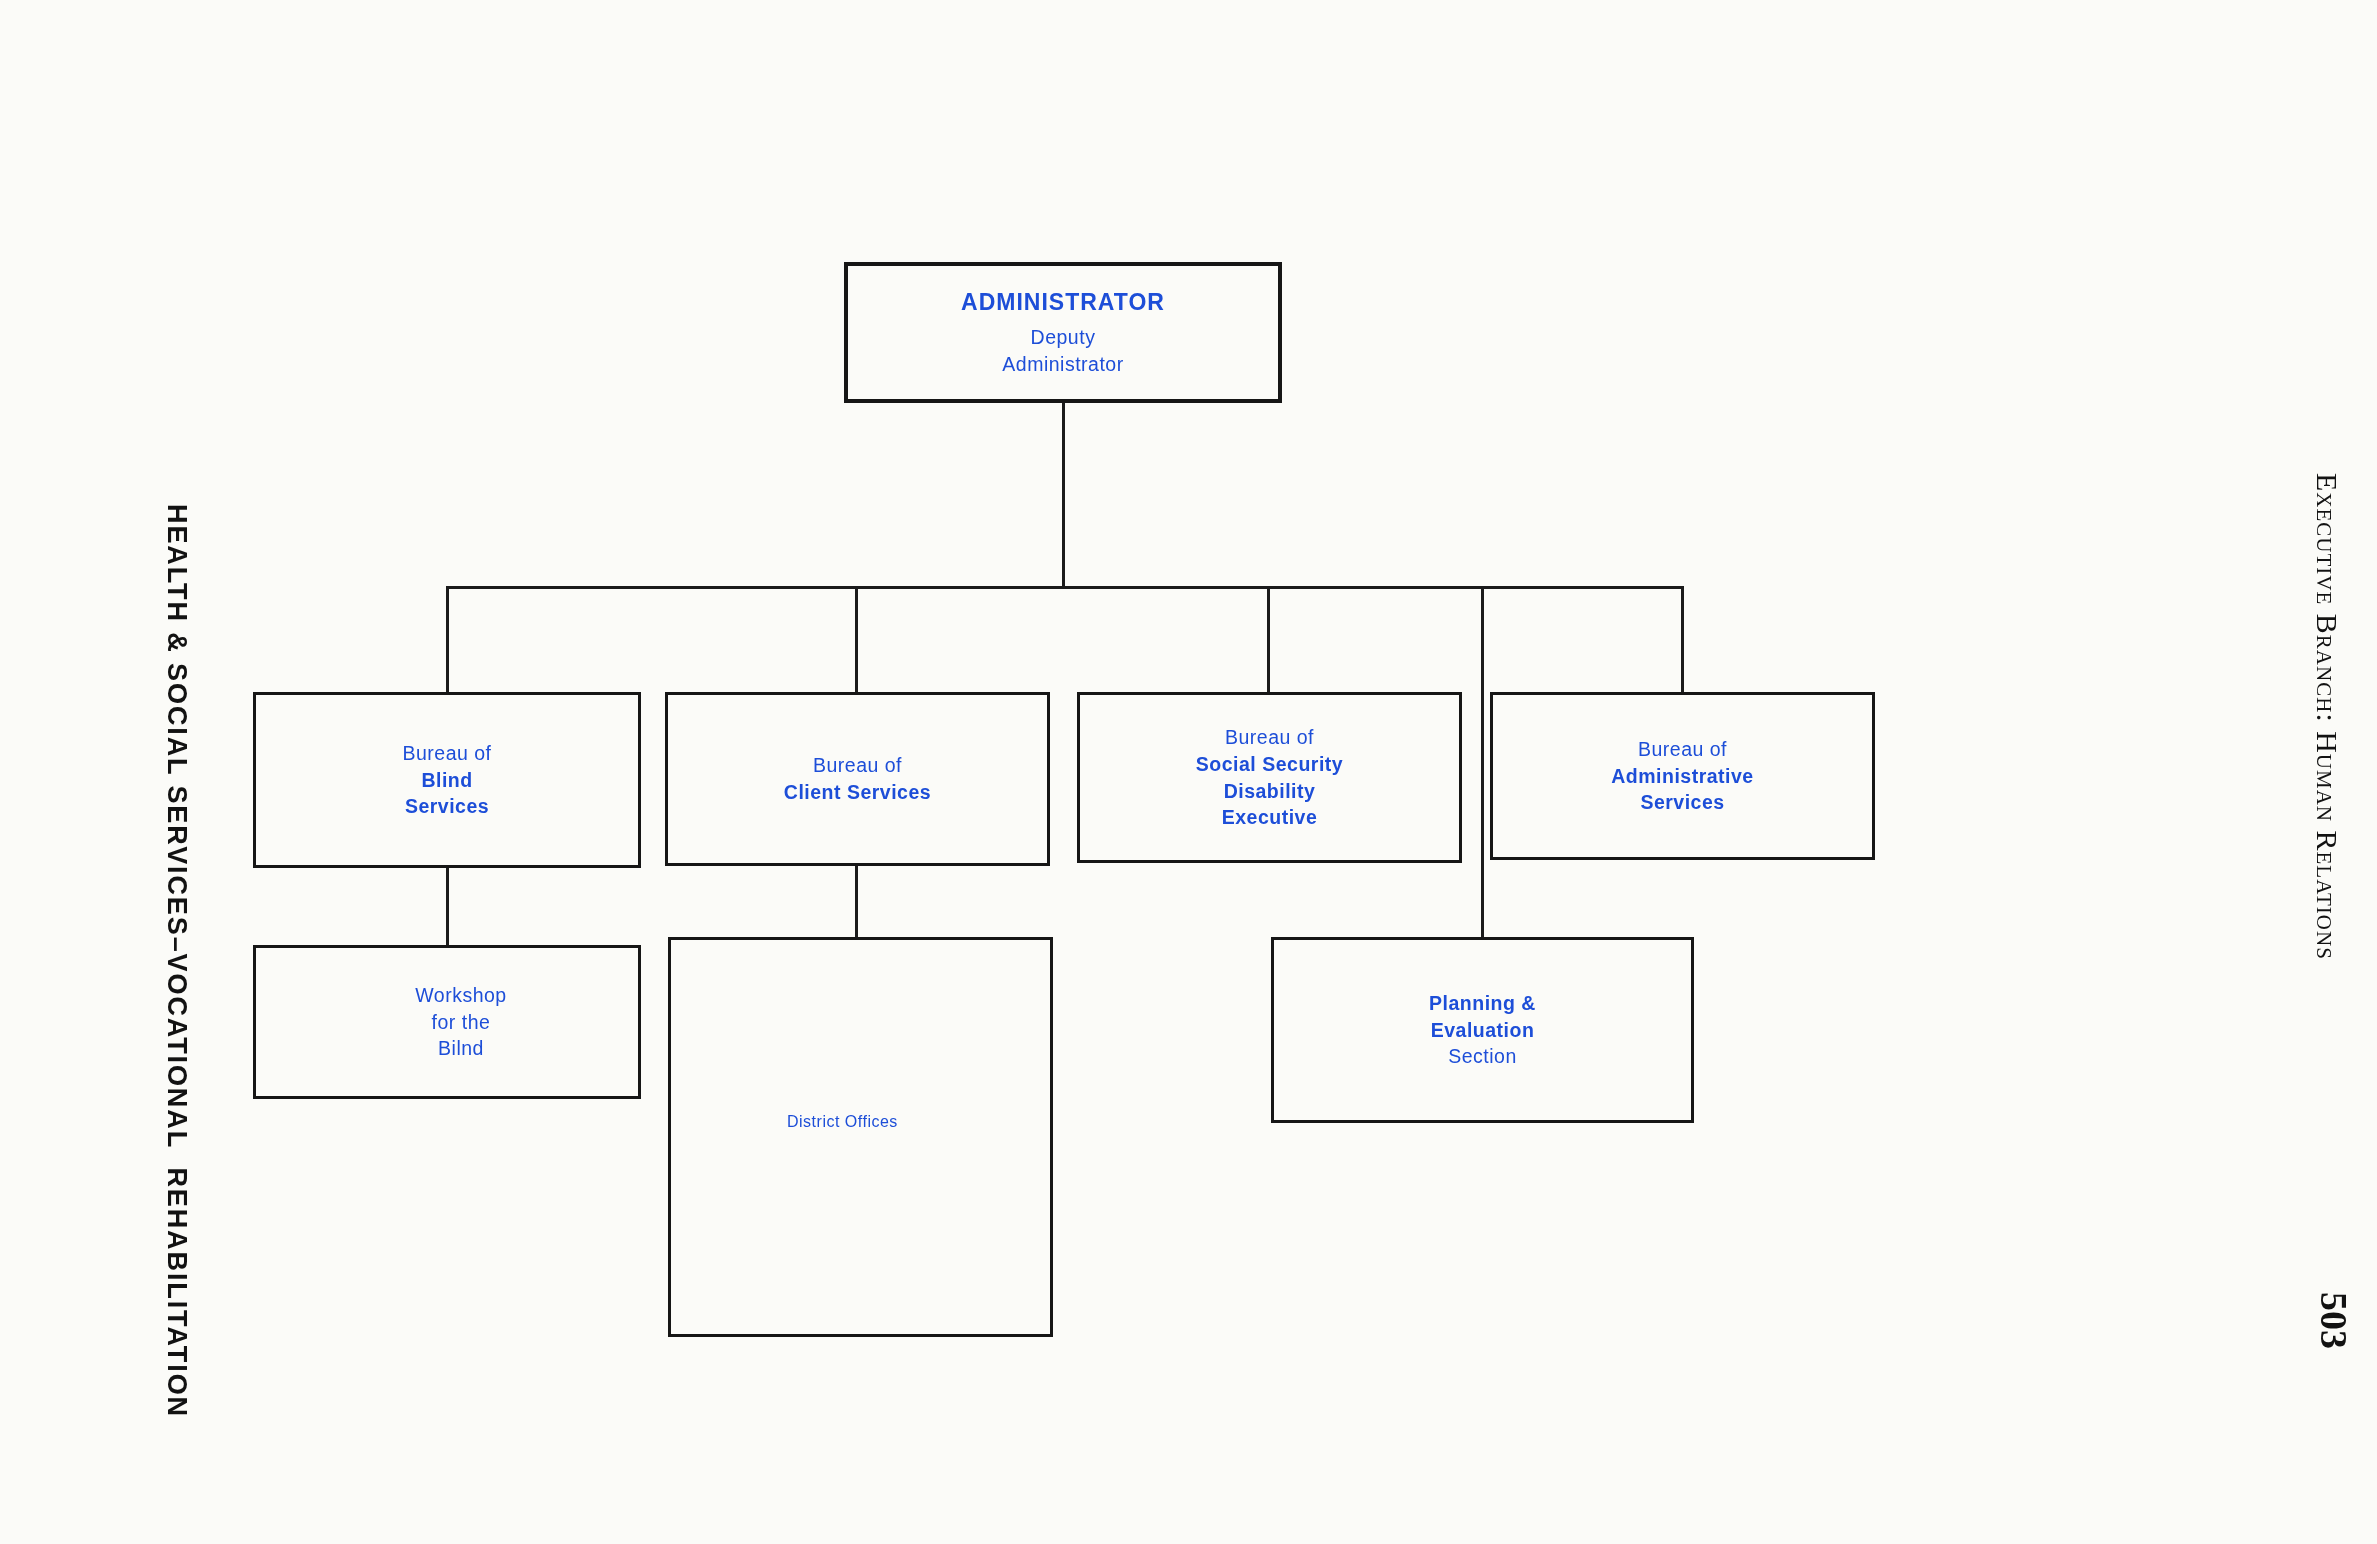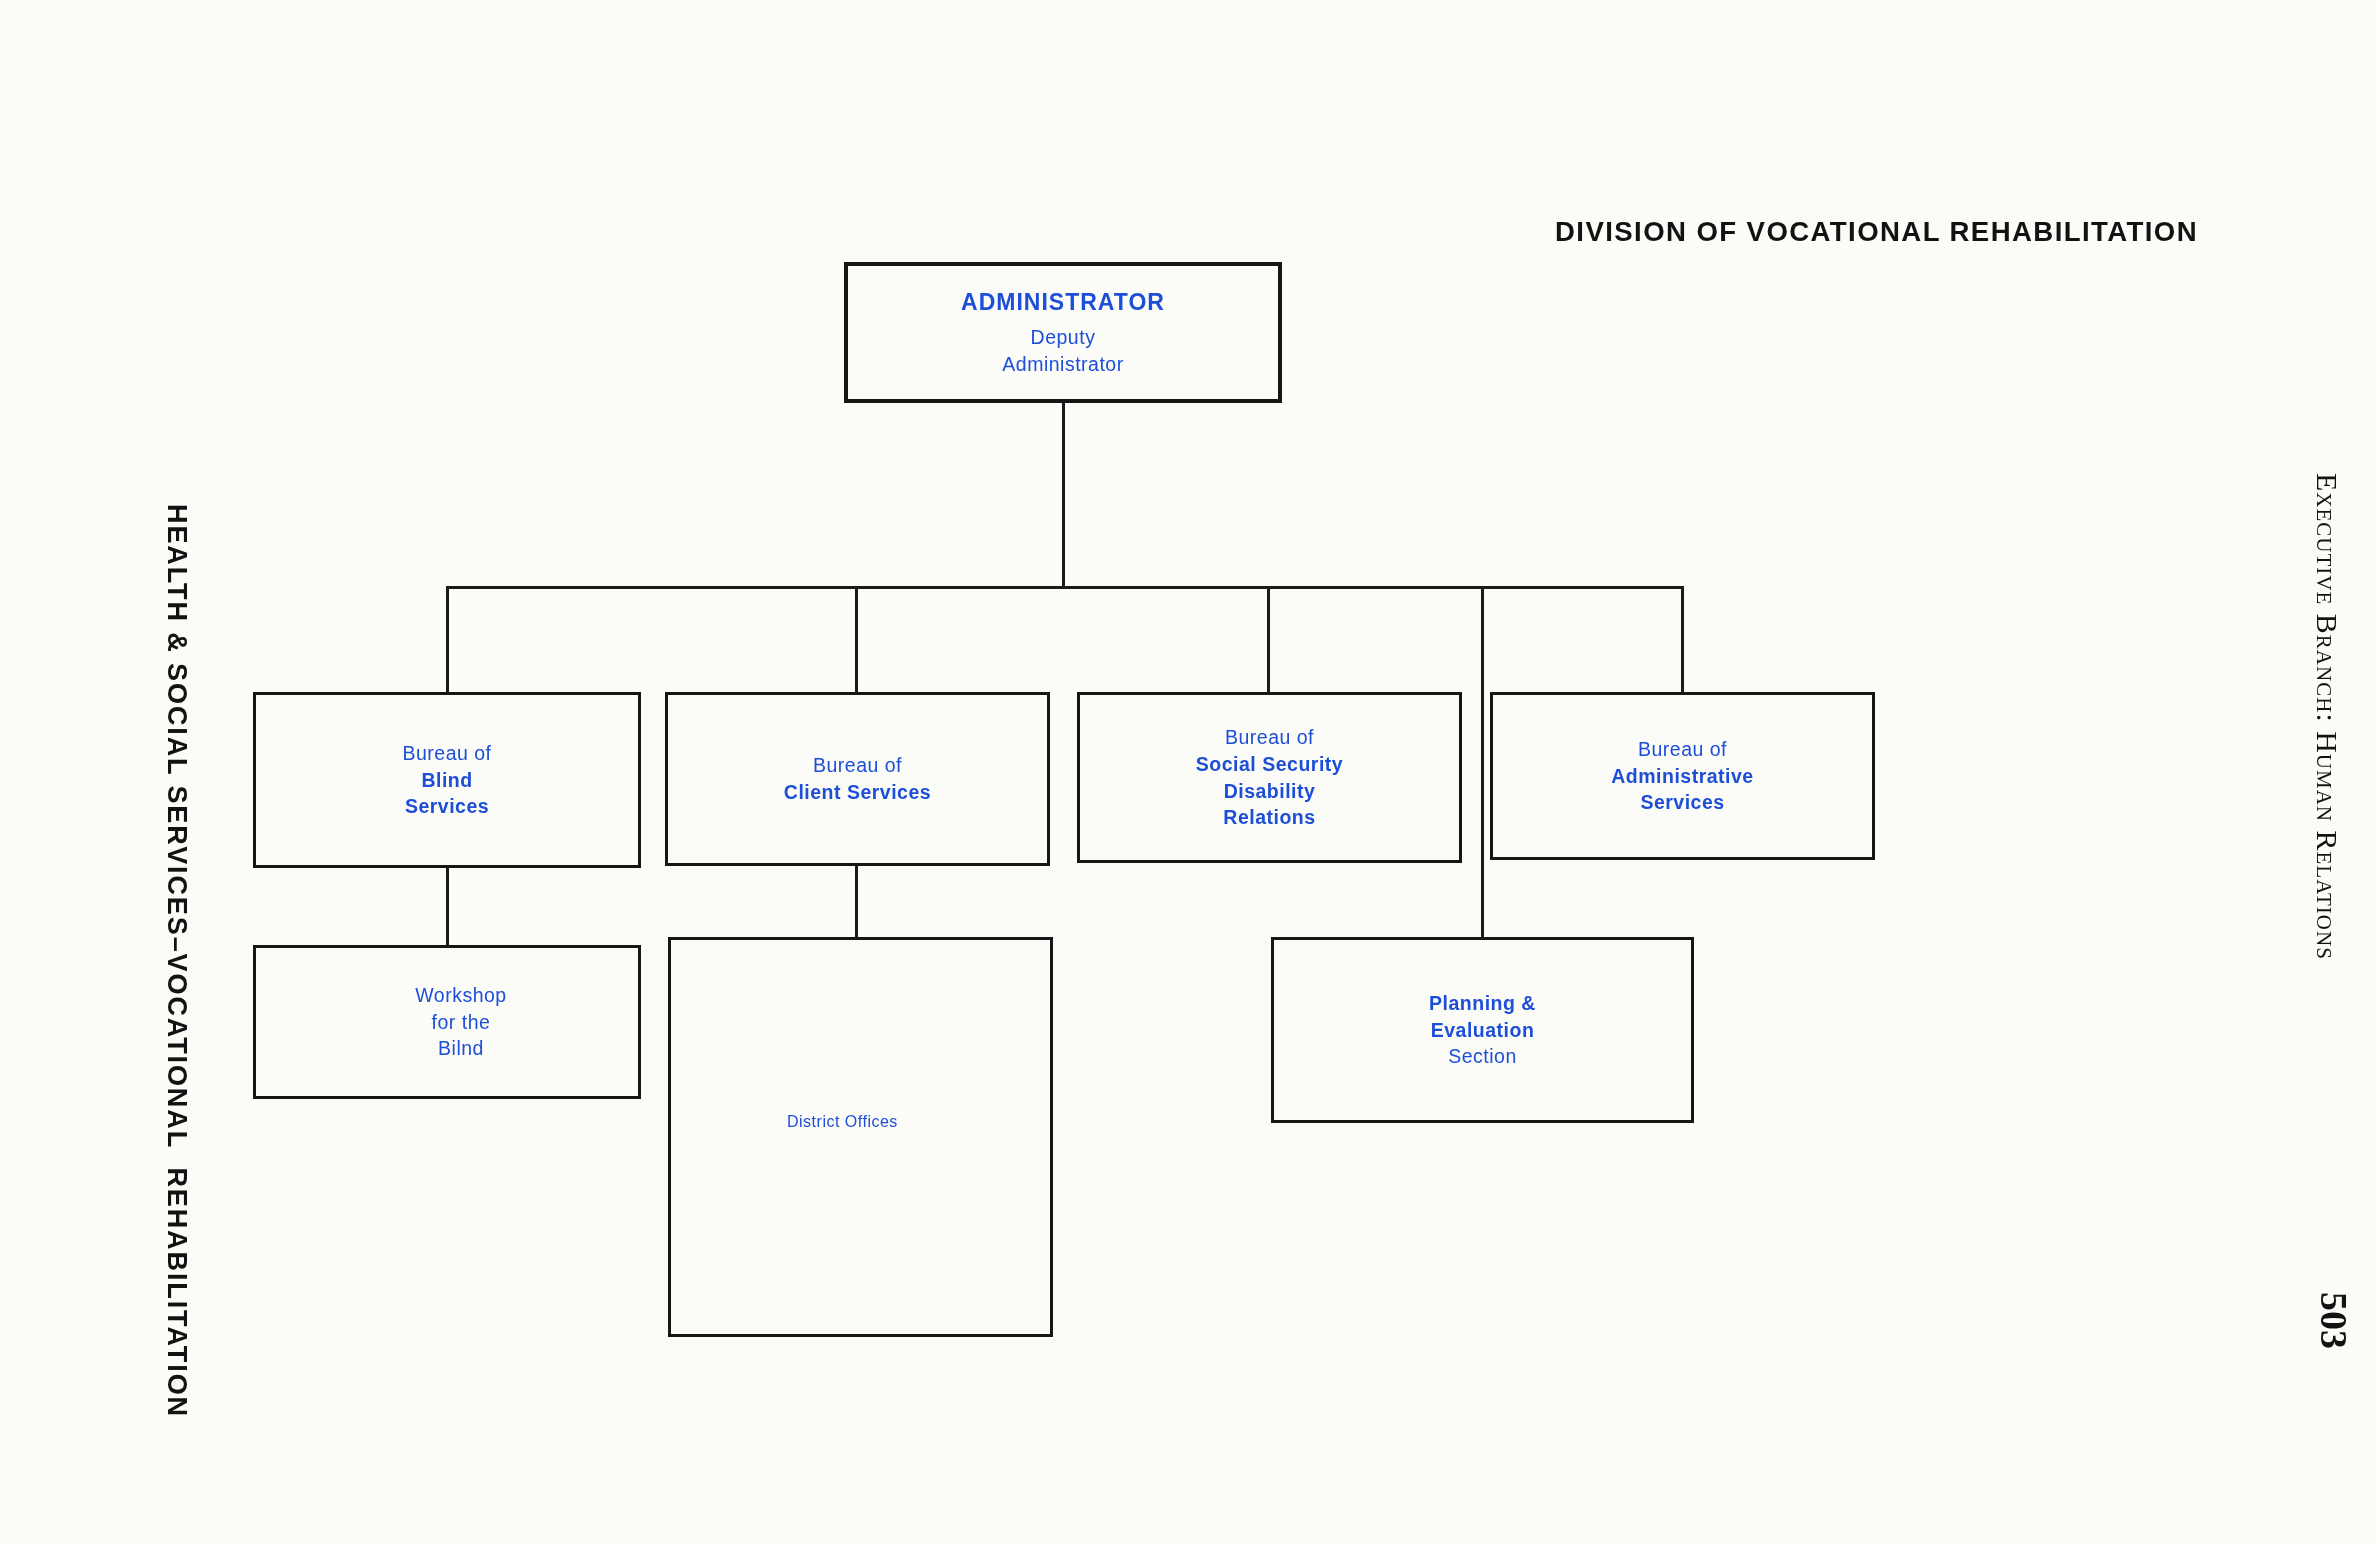--- a/index.html
+++ b/index.html
@@ -74,21 +74,20 @@
   .node.district { align-items: flex-start; justify-content: center; text-align: left; }
   .district-inner { padding-left: 116px; }
   .district-title { margin-bottom: 29.5px; }
   .district-list div { line-height: 1.38; }
 </style>
 </head>
 <body>
 
 <div id="canvas">
 
-  <div class="doc-title">DIVISION OF VOCATIONAL REHABILITATION</div>
 
   <div class="left-margin-text">HEALTH &amp; SOCIAL SERVICES–VOCATIONAL  REHABILITATION</div>
   <div class="right-margin-text">Executive Branch: Human Relations</div>
   <div class="page-number">503</div>
 
   <div class="line" style="left:1062px; top:403px; width:2.9px; height:185px;"></div>
   <div class="line" style="left:446px; top:586px; width:1238px; height:2.9px;"></div>
   <div class="line" style="left:446px; top:586px; width:2.9px; height:108px;"></div>
   <div class="line" style="left:855px; top:586px; width:2.9px; height:108px;"></div>
   <div class="line" style="left:1267px; top:586px; width:2.9px; height:108px;"></div>
@@ -111,21 +110,21 @@
 
   <div class="node" style="left:665px; top:692px; width:385px; height:174px;">
     <div>Bureau of</div>
     <div class="b">Client Services</div>
   </div>
 
   <div class="node" style="left:1077px; top:692px; width:385px; height:171px;">
     <div>Bureau of</div>
     <div class="b">Social Security</div>
     <div class="b">Disability</div>
-    <div class="b">Relations</div>
+    <div class="b">Executive</div>
   </div>
 
   <div class="node" style="left:1490px; top:692px; width:385px; height:168px;">
     <div>Bureau of</div>
     <div class="b">Administrative</div>
     <div class="b">Services</div>
   </div>
 
   <div class="node" style="left:253px; top:945px; width:388px; height:154px;padding-left:28px;">
     <div>Workshop</div>

